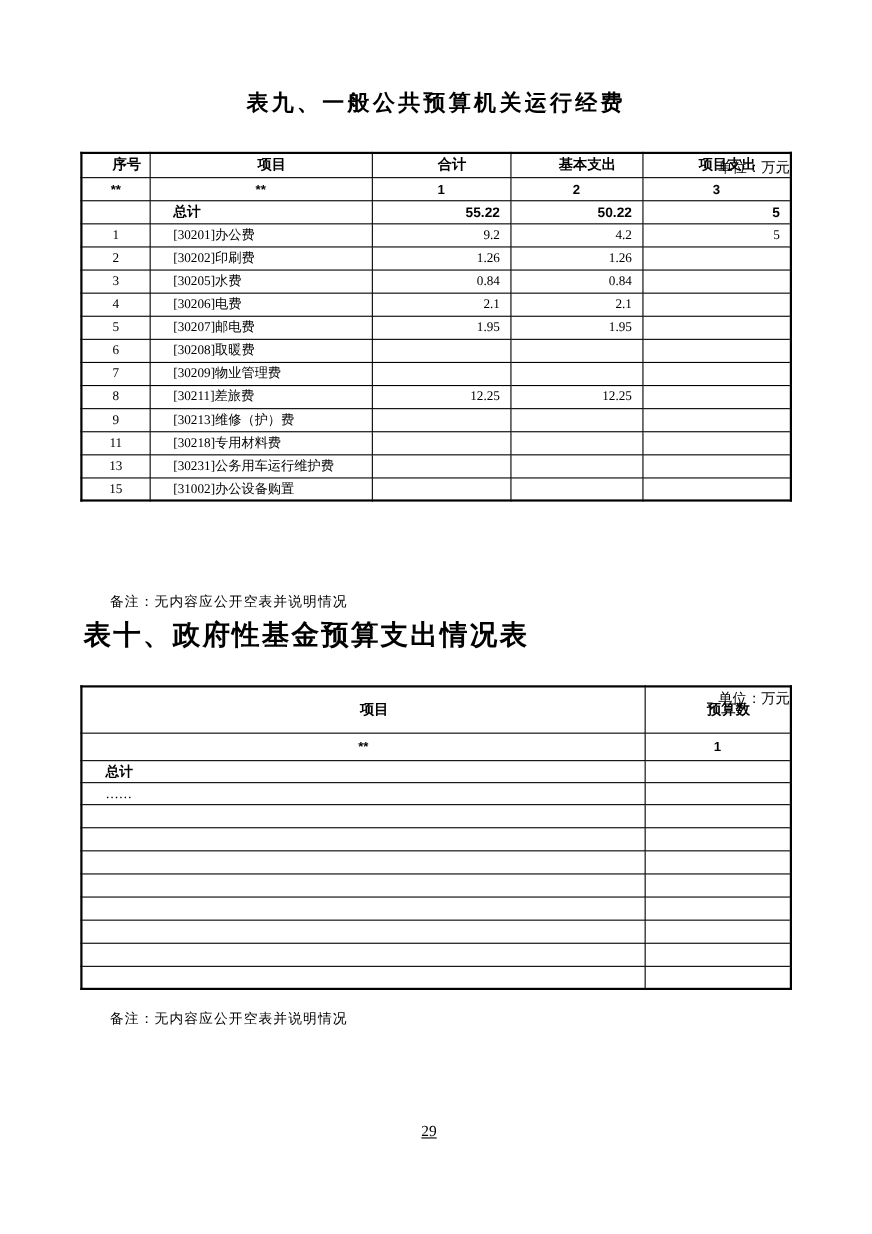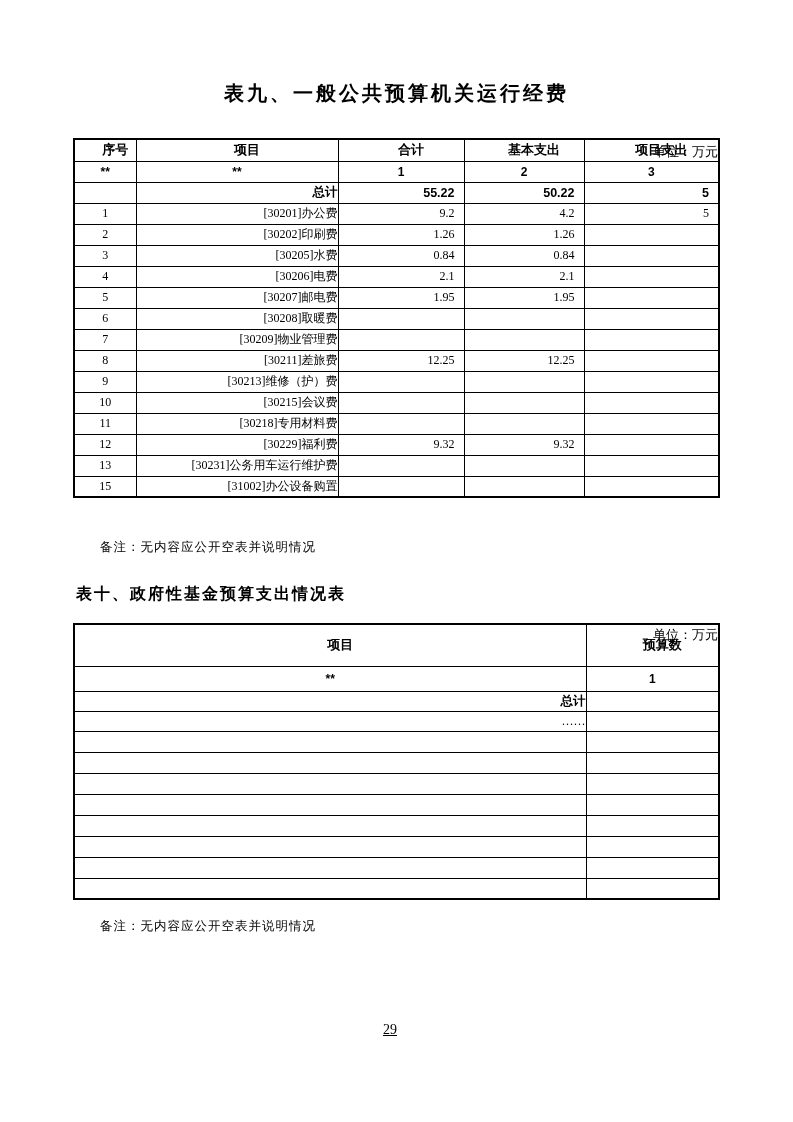--- a/index.html
+++ b/index.html
@@ -11,23 +11,23 @@
     color: #000;
     overflow: hidden;
   }
   .doc-title-9 {
     position: absolute; top: 80px; left: 0; width: 793px;
     text-align: center;
     font-family: "Liberation Serif", "DejaVu Serif", serif;
     font-size: 20px; font-weight: bold; letter-spacing: 3px;
   }
   .doc-title-10 {
-    position: absolute; top: 584px; left: 76px;
+    position: absolute; top: 560px; left: 76px;
     font-family: Liberation Mono, monospace;
-    font-size: 16px; font-weight: bold; letter-spacing: 2px;
+    font-size: 25px; font-weight: bold; letter-spacing: 2px;
   }
   .unit-label {
     position: absolute; right: 75px;
     font-family: "Liberation Sans", "DejaVu Sans", sans-serif;
     font-size: 13px;
     margin-top: 32px;
   }
   .unit-9 { top: 111px; }
   .unit-10 { top: 594px; }
   table.budget-table {
@@ -57,21 +57,21 @@
   .t10 .code-row td { height: 25px; }
   .total-row td {
     height: 21px;
     font-family: "Liberation Sans", "DejaVu Sans", sans-serif;
     font-weight: bold; font-size: 12.5px;
   }
   .t10 .total-row td, .ellipsis-row td { height: 20px; }
   .item-row td { height: 21px; }
   .empty-row td { height: 21px; }
   .c-no { text-align: center; }
-  .c-item { text-align: right; padding-left: 3px; }
+  .c-item { text-align: left; padding-left: 21px; }
   .c-num { text-align: right; padding-right: 9px; }
   .note {
     position: absolute; left: 100px;
     font-family: "Liberation Serif", "DejaVu Serif", serif;
     font-size: 12.5px; letter-spacing: 1px;
   }
   .note-9 { top: 539px; }
   .note-10 { top: 918px; }
   .page-number {
     position: absolute; top: 1022px; left: 0; width: 780px;
@@ -175,38 +175,24 @@
       <td class="c-num"></td>
     </tr>
     <tr class="item-row">
       <td class="c-no">9</td>
       <td class="c-item">[30213]维修（护）费</td>
       <td class="c-num"></td>
       <td class="c-num"></td>
       <td class="c-num"></td>
     </tr>
     <tr class="item-row">
-      <td class="c-no">10</td>
-      <td class="c-item">[30215]会议费</td>
-      <td class="c-num"></td>
-      <td class="c-num"></td>
-      <td class="c-num"></td>
-    </tr>
-    <tr class="item-row">
       <td class="c-no">11</td>
       <td class="c-item">[30218]专用材料费</td>
       <td class="c-num"></td>
       <td class="c-num"></td>
-      <td class="c-num"></td>
-    </tr>
-    <tr class="item-row">
-      <td class="c-no">12</td>
-      <td class="c-item">[30229]福利费</td>
-      <td class="c-num">9.32</td>
-      <td class="c-num">9.32</td>
       <td class="c-num"></td>
     </tr>
     <tr class="item-row">
       <td class="c-no">13</td>
       <td class="c-item">[30231]公务用车运行维护费</td>
       <td class="c-num"></td>
       <td class="c-num"></td>
       <td class="c-num"></td>
     </tr>
     <tr class="item-row">

